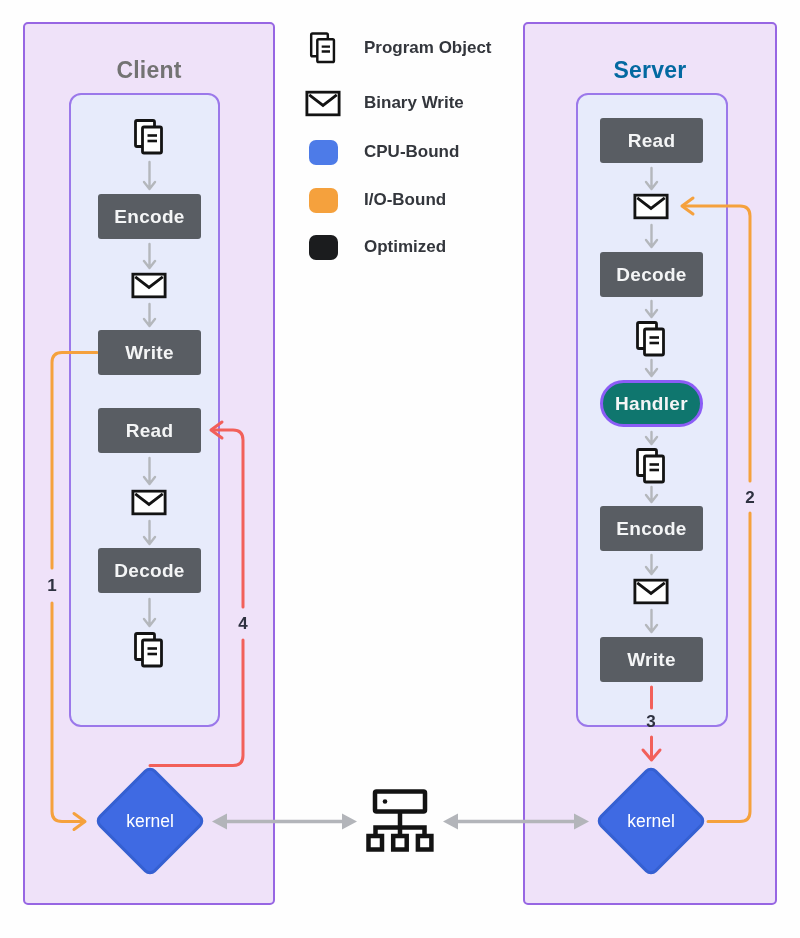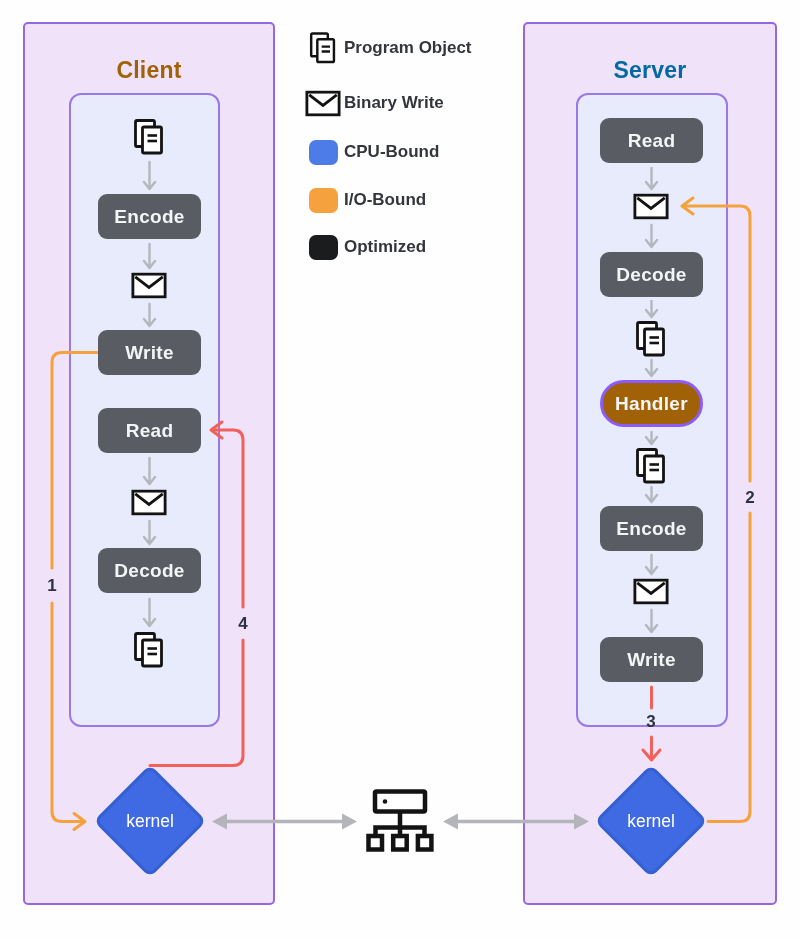--- a/index.html
+++ b/index.html
@@ -8,33 +8,33 @@
     font-family:"Liberation Sans", sans-serif; overflow:hidden;
   }
   .panel{
     position:absolute; background:#EFE2F9; border:2.5px solid #9766E3;
     border-radius:5px; box-sizing:border-box;
   }
   .panel-title{
     position:absolute; width:100%; text-align:center; top:33px;
     font-size:23px; font-weight:bold; letter-spacing:.2px;
   }
-  .title-client{color:#a16207;}
+  .title-client{color:#737373;}
   .title-server{color:#0369a1;}
   .inner-box{
     position:absolute; background:#E7EBFB; border:2px solid #9B78EA;
     border-radius:12px; box-sizing:border-box;
   }
   .node{
     position:absolute; width:103px; height:45px; background:#595D63;
-    border-radius:9px; color:#F4F5F6; font-weight:bold; font-size:19px;
+    border-radius:3px; color:#F4F5F6; font-weight:bold; font-size:19px;
     display:flex; align-items:center; justify-content:center; letter-spacing:.3px;
   }
   .pill{
-    height:47px; border-radius:24px; background:#a16207;
+    height:47px; border-radius:24px; background:#0f766e;
     border:3px solid #8B5CF6; box-sizing:border-box;
   }
   .diamond{
     position:absolute; width:80px; height:80px; background:#3F6AE3;
     border:3px solid #3560D2; border-radius:8px; transform:rotate(45deg);
     box-sizing:border-box;
   }
   .kernel-label{
     position:absolute; width:100px; text-align:center; color:#fff;
     font-weight:normal; font-size:17.5px;
@@ -44,21 +44,21 @@
     position:absolute; width:20px; text-align:center;
     font-weight:bold; font-size:17px; color:#2E3140;
   }
   .legend-row{
     position:absolute; left:302px; height:38px; display:flex; align-items:center;
   }
   .legend-icon-slot{
     width:42px; display:flex; align-items:center; justify-content:center; flex:0 0 42px;
   }
   .legend-label{
-    font-weight:bold; font-size:17px; color:#33363C; white-space:nowrap;
+    margin-left:20px; font-weight:bold; font-size:17px; color:#33363C; white-space:nowrap;
   }
   .swatch{width:29px; height:25px; border-radius:7px;}
   .swatch-blue{background:#4D7BE8;}
   .swatch-orange{background:#F5A13D;}
   .swatch-black{background:#1B1C1E;}
   svg.overlay{position:absolute; left:0; top:0; pointer-events:none;}
 </style>
 </head>
 <body>
 

